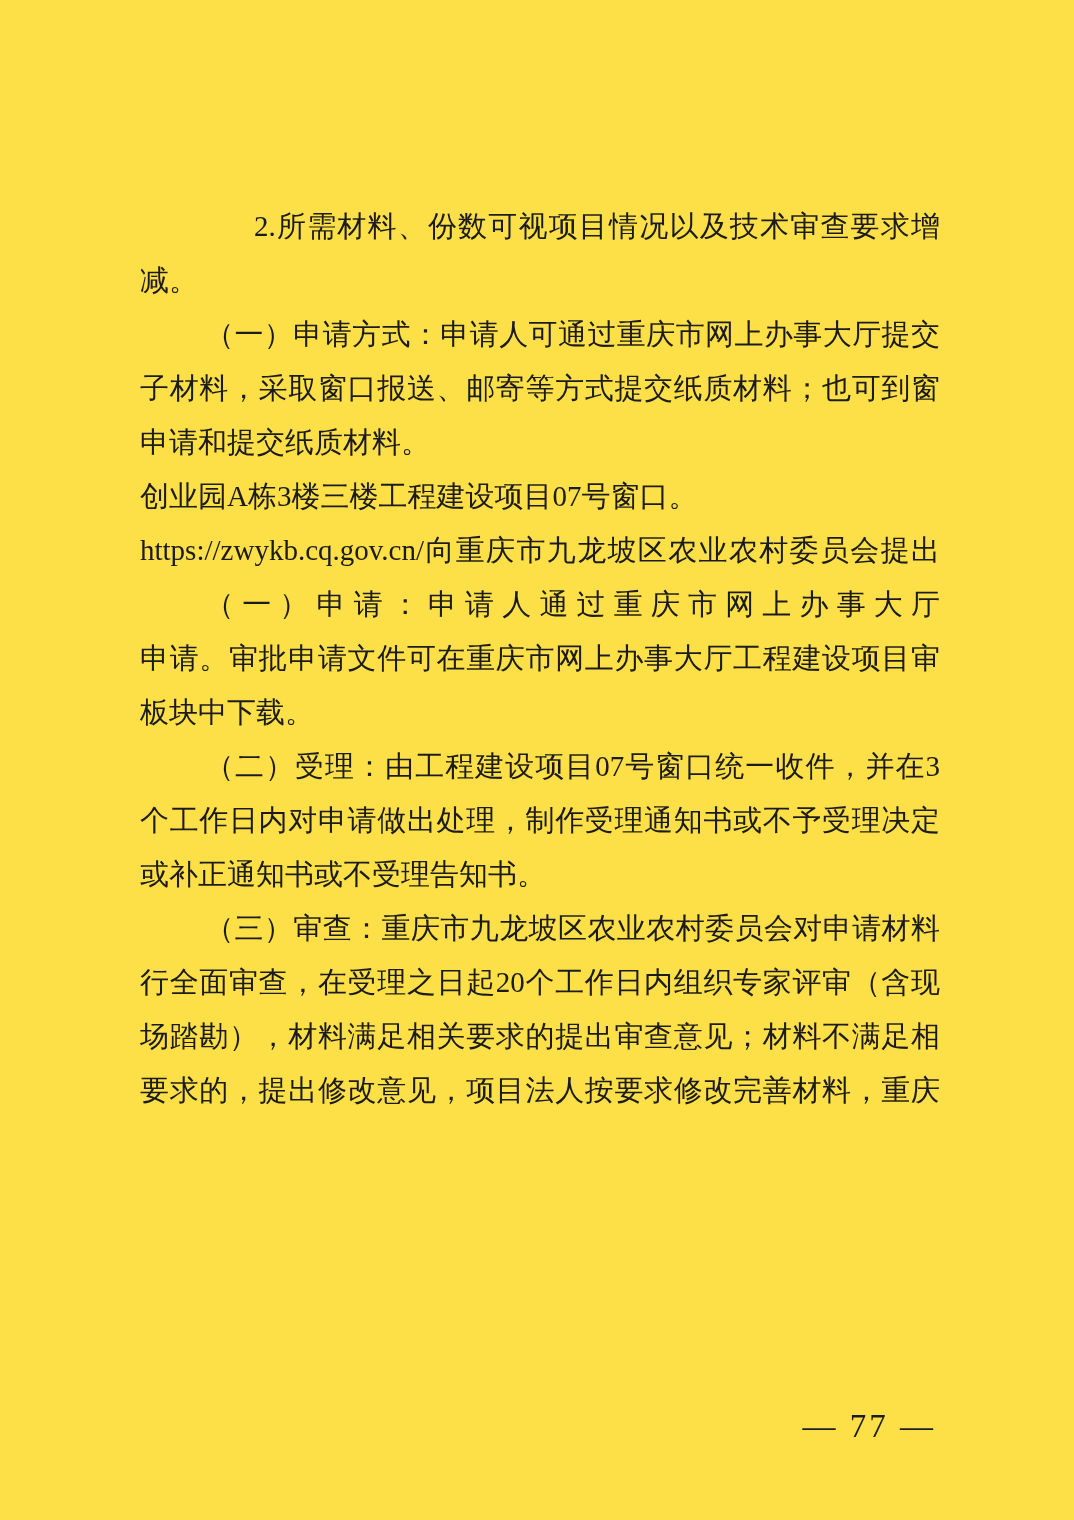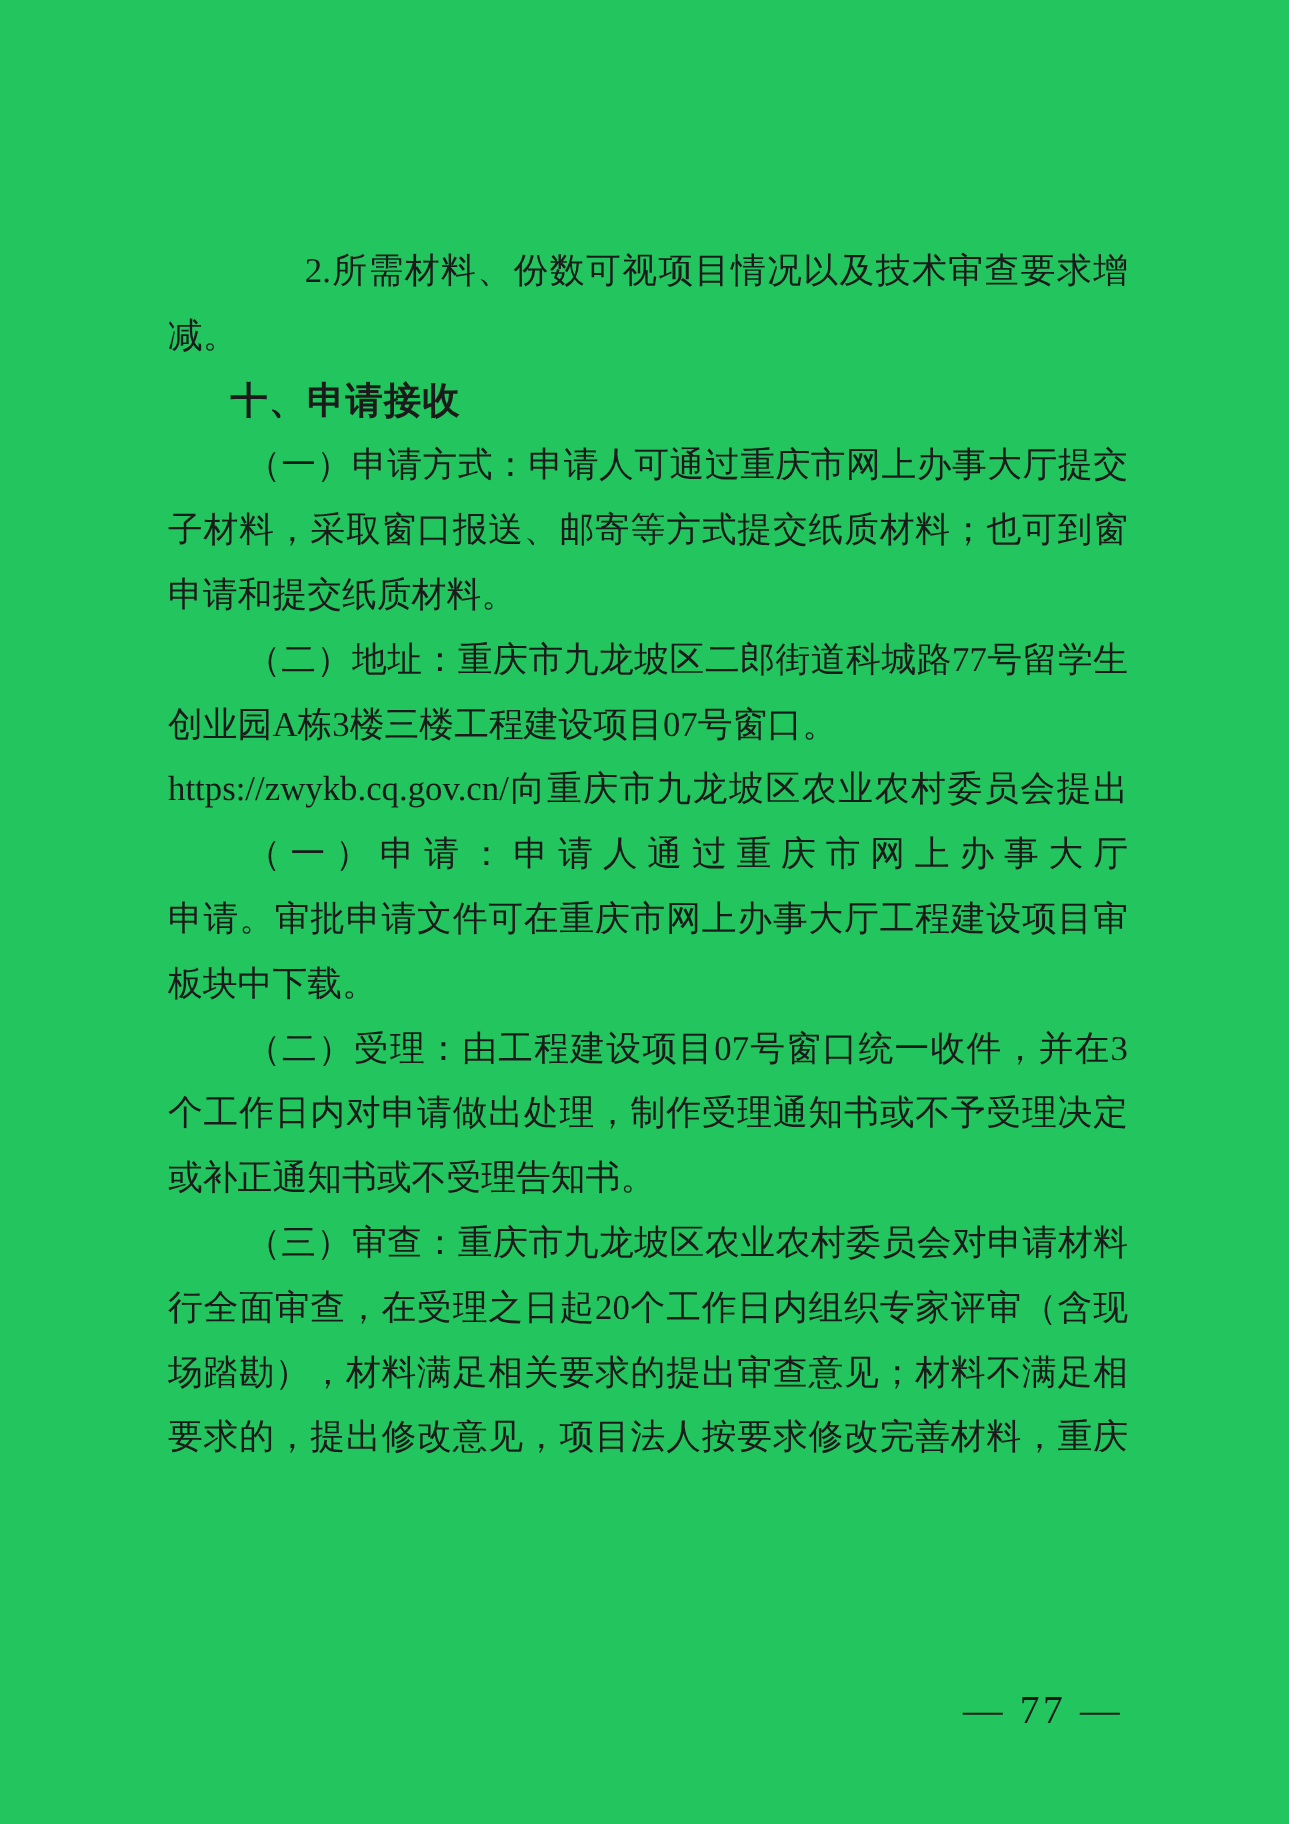--- a/index.html
+++ b/index.html
@@ -1,21 +1,21 @@
 <!DOCTYPE html>
 <html><head>
 <meta charset="utf-8">
 <style>
   * { margin:0; padding:0; box-sizing:border-box; }
   html, body { background:#ffffff; }
   .page {
     position:relative;
     width:1074px;
     height:1520px;
-    background:#22c55e;
+    background:#fde047;
     color:#1b1b1b;
     overflow:hidden;
     font-family:"Liberation Serif","DejaVu Serif",serif;
   }
   .text-area {
     position:absolute;
     left:140px;
     top:199px;
     width:800px;
   }
@@ -58,30 +58,28 @@
 <body>
 
 <div class="page">
   <div class="text-area">
 
     <div>
       <div class="line fill ind-sub">2.所需材料、份数可视项目情况以及技术审查要求增</div>
       <div class="line">减。</div>
     </div>
 
-    <div class="line heading">十、申请接收</div>
 
     <div>
       <div class="line fill ind-item">（一）申请方式：申请人可通过重庆市网上办事大厅提交电</div>
       <div class="line fill">子材料，采取窗口报送、邮寄等方式提交纸质材料；也可到窗口</div>
       <div class="line">申请和提交纸质材料。</div>
     </div>
 
     <div>
-      <div class="line fill ind-item">（二）地址：重庆市九龙坡区二郎街道科城路77号留学生</div>
       <div class="line">创业园A栋3楼三楼工程建设项目07号窗口。</div>
     </div>
 
 
 
     <div>
       <div class="line fill">https://zwykb.cq.gov.cn/向重庆市九龙坡区农业农村委员会提出</div>
       <div class="line fill ind-item">（一）申请：申请人通过重庆市网上办事大厅</div>
       <div class="line fill">申请。审批申请文件可在重庆市网上办事大厅工程建设项目审批</div>
       <div class="line">板块中下载。</div>

